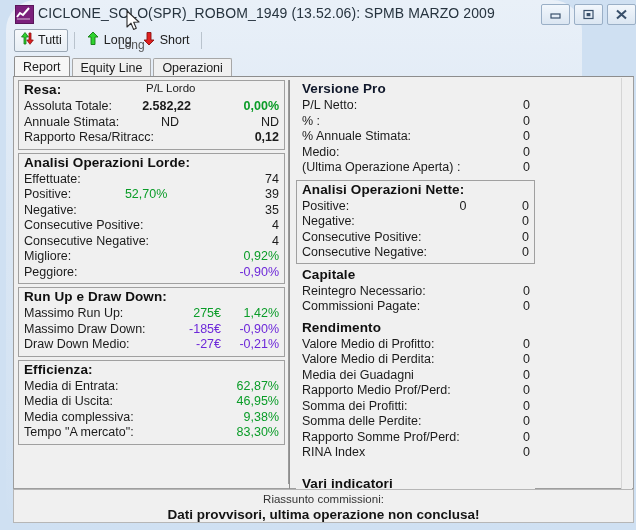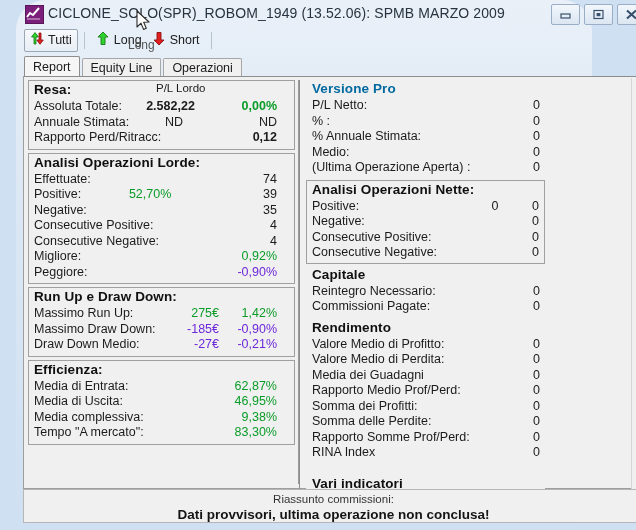--- a/index.html
+++ b/index.html
@@ -2,21 +2,21 @@
 <html><head>
 <meta charset="utf-8">
 <style>
   html,body{margin:0;padding:0;}
   body{
     width:636px;height:530px;overflow:hidden;
     font-family:"Liberation Sans", sans-serif;
     background:#cfe0f2;
   }
   .window{
-    position:absolute;left:16px;top:0;width:576px;height:530px;
+    position:absolute;left:6px;top:0;width:576px;height:530px;
     background:linear-gradient(to bottom,#e9f0f8 0%,#dbe7f4 40%,#cfe0f2 100%);
     box-sizing:border-box;
     border-radius:30px;
   }
   
   .titlebar{
     position:absolute;left:0;top:0;width:636px;height:27px;
   }
   .title-icon{
     position:absolute;left:9px;top:5px;width:17px;height:17px;
@@ -83,48 +83,48 @@
     background:#f0f0f0;border-left:1px solid #d5d5d5;
   }
   
   .colL{position:absolute;left:4px;top:3px;width:267px;}
   .colR{position:absolute;left:275px;top:3px;width:239px;
         border-left:1px solid #8d8d8d;padding-left:6px;box-sizing:content-box;}
   .colR-rule{position:absolute;left:274px;top:3px;width:1px;height:404px;background:#9a9a9a;}
   
   .gbox{
     border:1px solid #a0a0a0;background:#f0f0f0;
-    margin-bottom:3px;padding:1px 17px 3px 5px;box-sizing:border-box;
+    margin-bottom:3px;padding:1px 5px 3px 5px;box-sizing:border-box;
   }
   .ghead{
     font-size:13.5px;font-weight:bold;color:#101010;
     line-height:16px;margin-bottom:1px;letter-spacing:0.1px;
   }
-  .ghead.red{color:#0369a1;}
+  .ghead.red{color:#0f172a;}
   .row{
     display:flex;align-items:baseline;font-size:12.5px;color:#1b1b1b;
     line-height:15.5px;white-space:nowrap;
   }
   .row .lab{flex:0 0 auto;}
   .row .mid{flex:1 1 auto;text-align:center;}
   .row .spacer{flex:1 1 auto;}
   .row .val2{flex:0 0 52px;text-align:right;}
   .row .val3{flex:0 0 58px;text-align:right;}
   .bold{font-weight:bold;}
   .green{color:#0a9c28;}
   .red{color:#6d28d9;}
   .italic{}
   .subhead{
     font-size:11.5px;color:#1b1b1b;position:absolute;left:122px;top:0px;
   }
   .resa-row{position:relative;}
   
   .rrow{
     display:flex;align-items:baseline;font-size:12.5px;color:#1b1b1b;
-    line-height:15.5px;white-space:nowrap;
+    line-height:15.5px;white-space:nowrap;gap:22px;
   }
   .rrow .lab{flex:0 0 auto;}
   .rrow .sp{flex:1 1 auto;}
   .rrow .v{flex:0 0 auto;text-align:right;width:14px;}
   .rrow .vmid{flex:0 0 60px;text-align:center;}
   .rbox{border:1px solid #a0a0a0;background:#f0f0f0;padding:1px 5px 2px 5px;
         margin-bottom:2px;box-sizing:border-box;}
   .rbox.nb{border:none;padding-left:6px;}
   
   .footer{
@@ -227,21 +227,21 @@
           <span class="bold" style="width:110px;text-align:center;">2.582,22</span>
           <span class="val3 bold green">0,00%</span>
         </div>
         <div class="row">
           <span class="lab">Annuale Stimata:</span>
           <span class="spacer"></span>
           <span style="width:110px;text-align:center;">ND</span>
           <span class="val3">ND</span>
         </div>
         <div class="row">
-          <span class="lab">Rapporto Perd/Ritracc:</span>
+          <span class="lab">Rapporto Resa/Ritracc:</span>
           <span class="spacer"></span>
           <span class="val3 bold">0,12</span>
         </div>
       </div>
 
       <div class="gbox">
         <div class="ghead">Analisi Operazioni Lorde:</div>
         <div class="row">
           <span class="lab">Effettuate:</span>
           <span class="spacer"></span>

